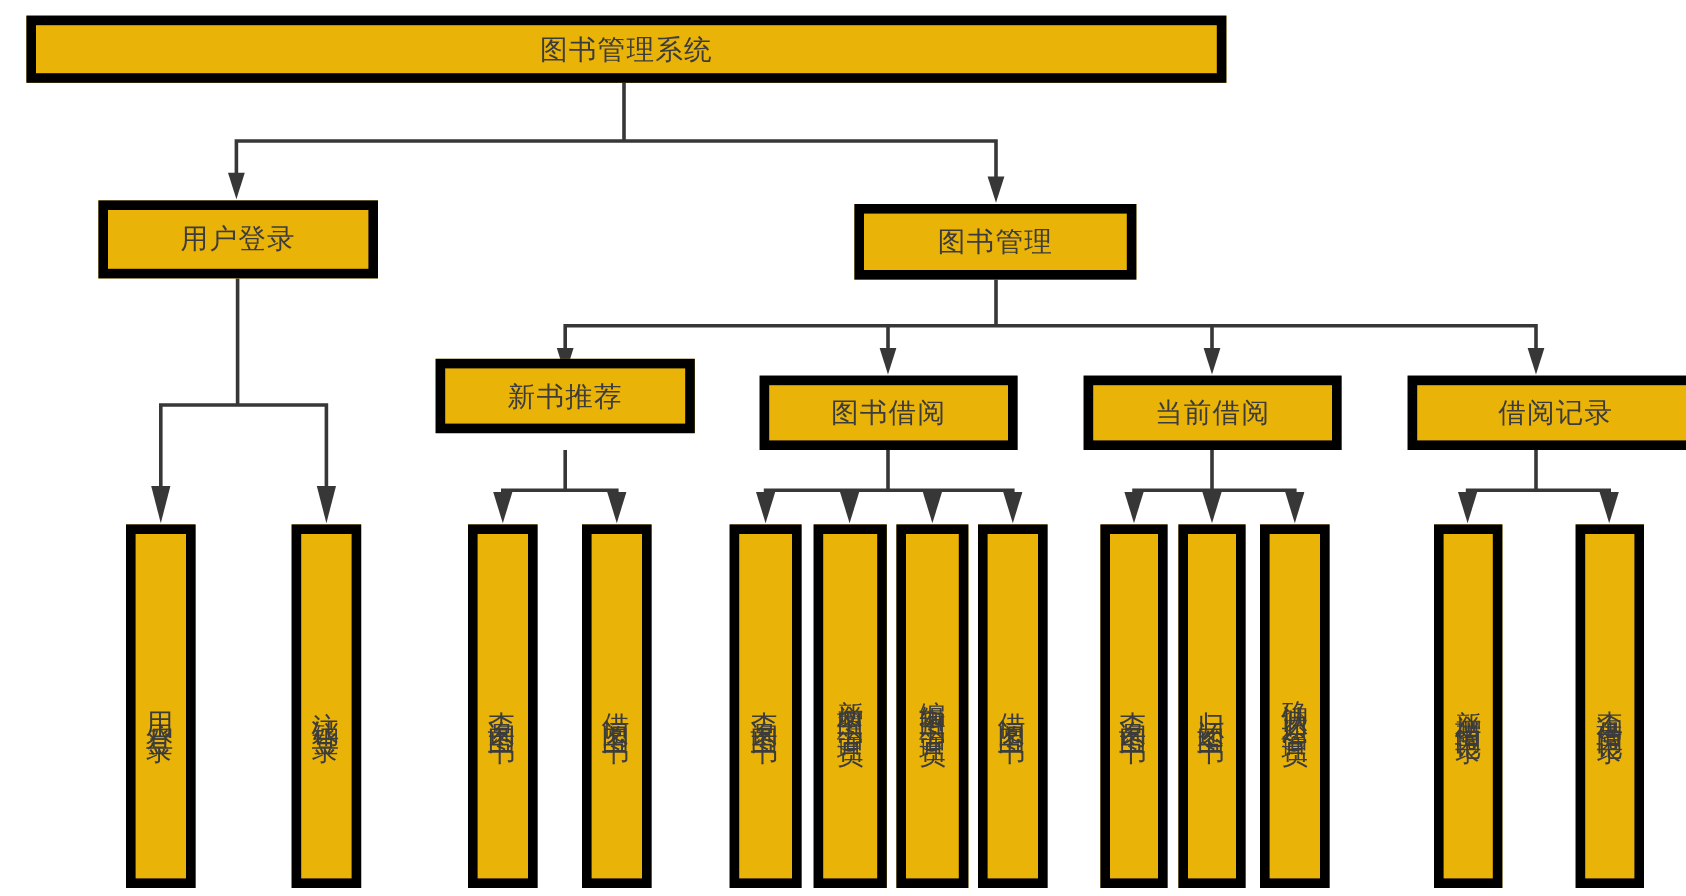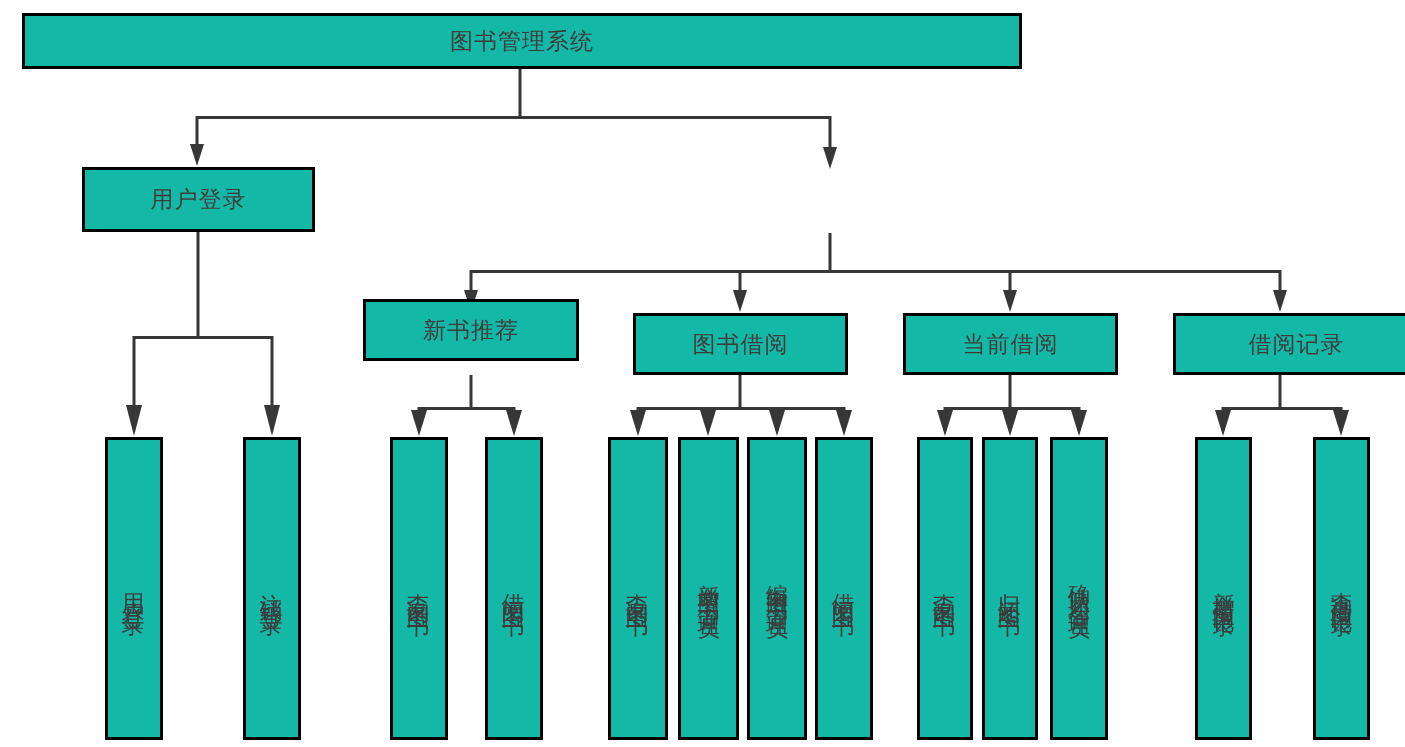--- a/index.html
+++ b/index.html
@@ -8,22 +8,22 @@
     width: 1405px;
     height: 747px;
     background: #ffffff;
     font-family: "Liberation Sans", sans-serif;
     overflow: hidden;
   }
   #wires { position: absolute; left: 0; top: 0; }
   .box {
     position: absolute;
     box-sizing: border-box;
-    background: #14b8a6;
-    border: 3px solid #000000;
+    background: #eab308;
+    border: 8px solid #000000;
     color: #3c3c3c;
     display: flex;
     align-items: center;
     justify-content: center;
     z-index: 2;
   }
   .hbox { font-size: 23px; letter-spacing: 1px; }
   .vbox {
     writing-mode: vertical-rl;
     text-orientation: mixed;
@@ -110,20 +110,21 @@
       <polygon points="1002,410 1018,410 1010,436"></polygon>
       <polygon points="1071,410 1087,410 1079,436"></polygon>
       <polygon points="1215,410 1231,410 1223,436"></polygon>
       <polygon points="1333,410 1349,410 1341,436"></polygon>
     </g>
   </svg>
 
   <div class="box hbox" id="n-root">图书管理系统</div>
 
   <div class="box hbox" id="n-login">用户登录</div>
+  <div class="box hbox" id="n-mgmt">图书管理</div>
 
   <div class="box hbox" id="n-g0">新书推荐</div>
   <div class="box hbox" id="n-g2">当前借阅</div>
   <div class="box hbox" id="n-g1">图书借阅</div>
   <div class="box hbox" id="n-g3">借阅记录</div>
 
   <div class="box vbox" id="n-l00">用户登录</div>
   <div class="box vbox" id="n-l01">注销登录</div>
 
   <div class="box vbox" id="n-l10">查询图书</div>

